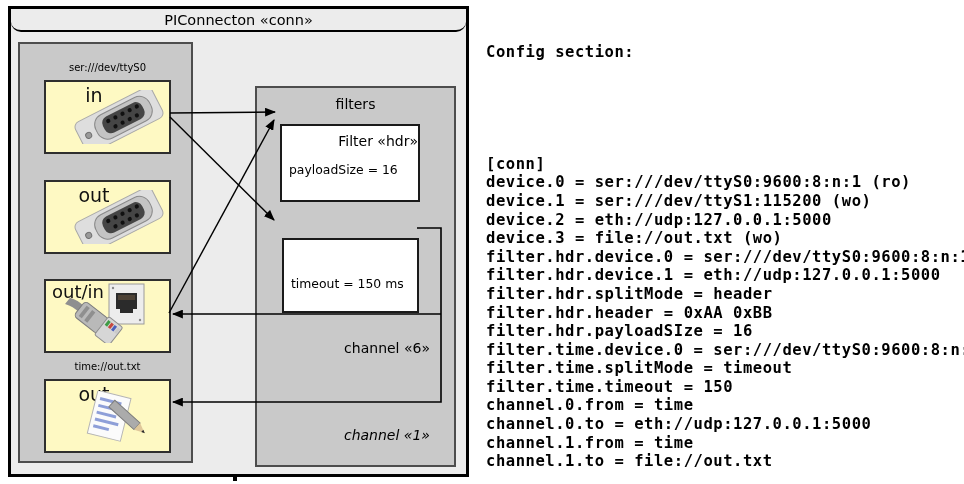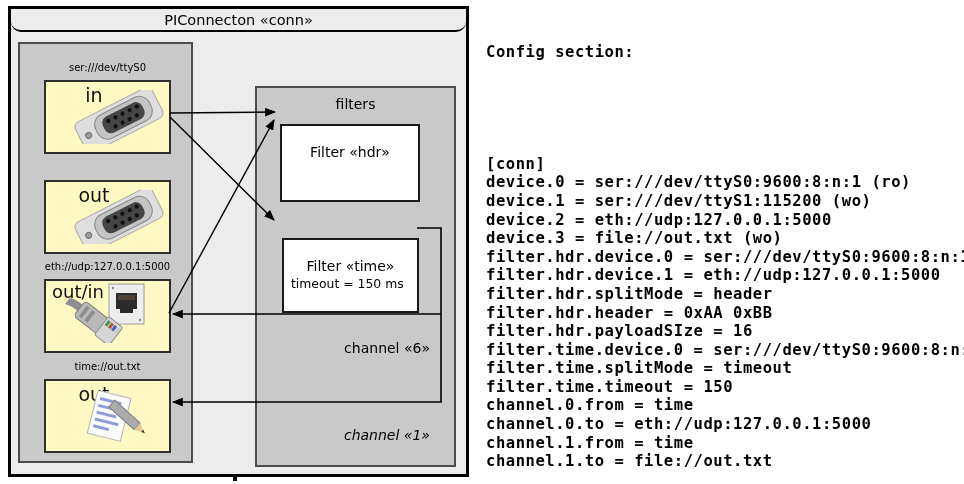--- a/index.html
+++ b/index.html
@@ -21,21 +21,21 @@
   .device-box{position:absolute;left:24px;width:127px;height:74px;box-sizing:border-box;
               background:#fef9c3;border:2px solid #2e2e2e;}
   .port-label{position:absolute;top:3px;left:0;width:96px;text-align:center;
               font-size:19px;line-height:20px;color:#111;}
   .port-label.inline-left{left:6px;top:1px;width:auto;text-align:left;font-size:18px;}
 
   #filters-title{position:absolute;top:8px;left:0;width:100%;text-align:center;font-size:14px;}
   .filter-box{position:absolute;box-sizing:border-box;background:#fff;border:2px solid #1a1a1a;}
   #filter-hdr{left:23px;top:36px;width:140px;height:78px;}
   #filter-time{left:25px;top:150px;width:137px;height:75px;}
-  .filter-title{position:absolute;top:18px;left:0;width:100%;text-align:center;font-size:14px;}
+  .filter-title{position:absolute;top:7px;left:0;width:100%;text-align:right;font-size:14px;}
   .filter-params{position:absolute;left:7px;top:36px;font-size:12.4px;line-height:15px;}
   .channel-label{position:absolute;right:24px;font-size:14px;}
   #channel-0-label{top:252px;}
   #channel-1-label{top:339px;font-style:italic;}
 
   #arrows{position:absolute;left:0;top:0;width:964px;height:484px;pointer-events:none;}
 
   #bottom-notch{position:absolute;left:233px;top:474px;width:4px;height:7px;background:#000;}
 
   
@@ -93,21 +93,20 @@
             <circle cx="67" cy="26" r="2.1" fill="#101010"></circle>
             <circle cx="39" cy="34" r="2.1" fill="#101010"></circle>
               <circle cx="47" cy="34" r="2.1" fill="#101010"></circle>
             <circle cx="55" cy="34" r="2.1" fill="#101010"></circle>
               <circle cx="63" cy="34" r="2.1" fill="#101010"></circle>
             <circle cx="11" cy="30" r="3" fill="#9a9a9a" stroke="#6f6f6f"></circle>
           </g>
         </svg>
       </div>
 
-      <div class="device-label" style="top:216px">eth://udp:127.0.0.1:5000</div>
       <div class="device-box" style="top:235px">
         <span class="port-label inline-left">out/in</span>
         <svg class="icon-svg" style="left:62px;top:2px" width="37" height="42" viewBox="0 0 37 42">
           <rect x="1" y="1" width="35" height="40" fill="#ededed" stroke="#9a9a9a"></rect>
           <path d="M8 10 h21 v16 h-4 v4 h-13 v-4 h-4 z" fill="#2b2b2b"></path>
           <rect x="10" y="12" width="17" height="5" fill="#4d4236"></rect>
           <circle cx="5" cy="5" r="1.2" fill="#8a8a8a"></circle>
             <circle cx="32" cy="37" r="1.2" fill="#8a8a8a"></circle>
         </svg>
         <svg class="icon-svg" style="left:12px;top:15px" width="72" height="47" viewBox="0 0 72 47">
@@ -145,25 +144,25 @@
         </svg>
       </div>
     </div>
 
     <div id="filters-panel" class="panel">
       <div id="filters-title">filters</div>
 
       <div id="filter-hdr" class="filter-box">
         <div class="filter-title">Filter «hdr»</div>
         <div class="filter-params">
+          <div>payloadSize = 16</div>
         </div>
       </div>
 
       <div id="filter-time" class="filter-box">
-        <div class="filter-title">Filter «time»</div>
         <div class="filter-params">
           <div>timeout = 150 ms</div>
         </div>
       </div>
 
       <div id="channel-0-label" class="channel-label">channel «6»</div>
       <div id="channel-1-label" class="channel-label">channel «1»</div>
     </div>
   </div>
 

